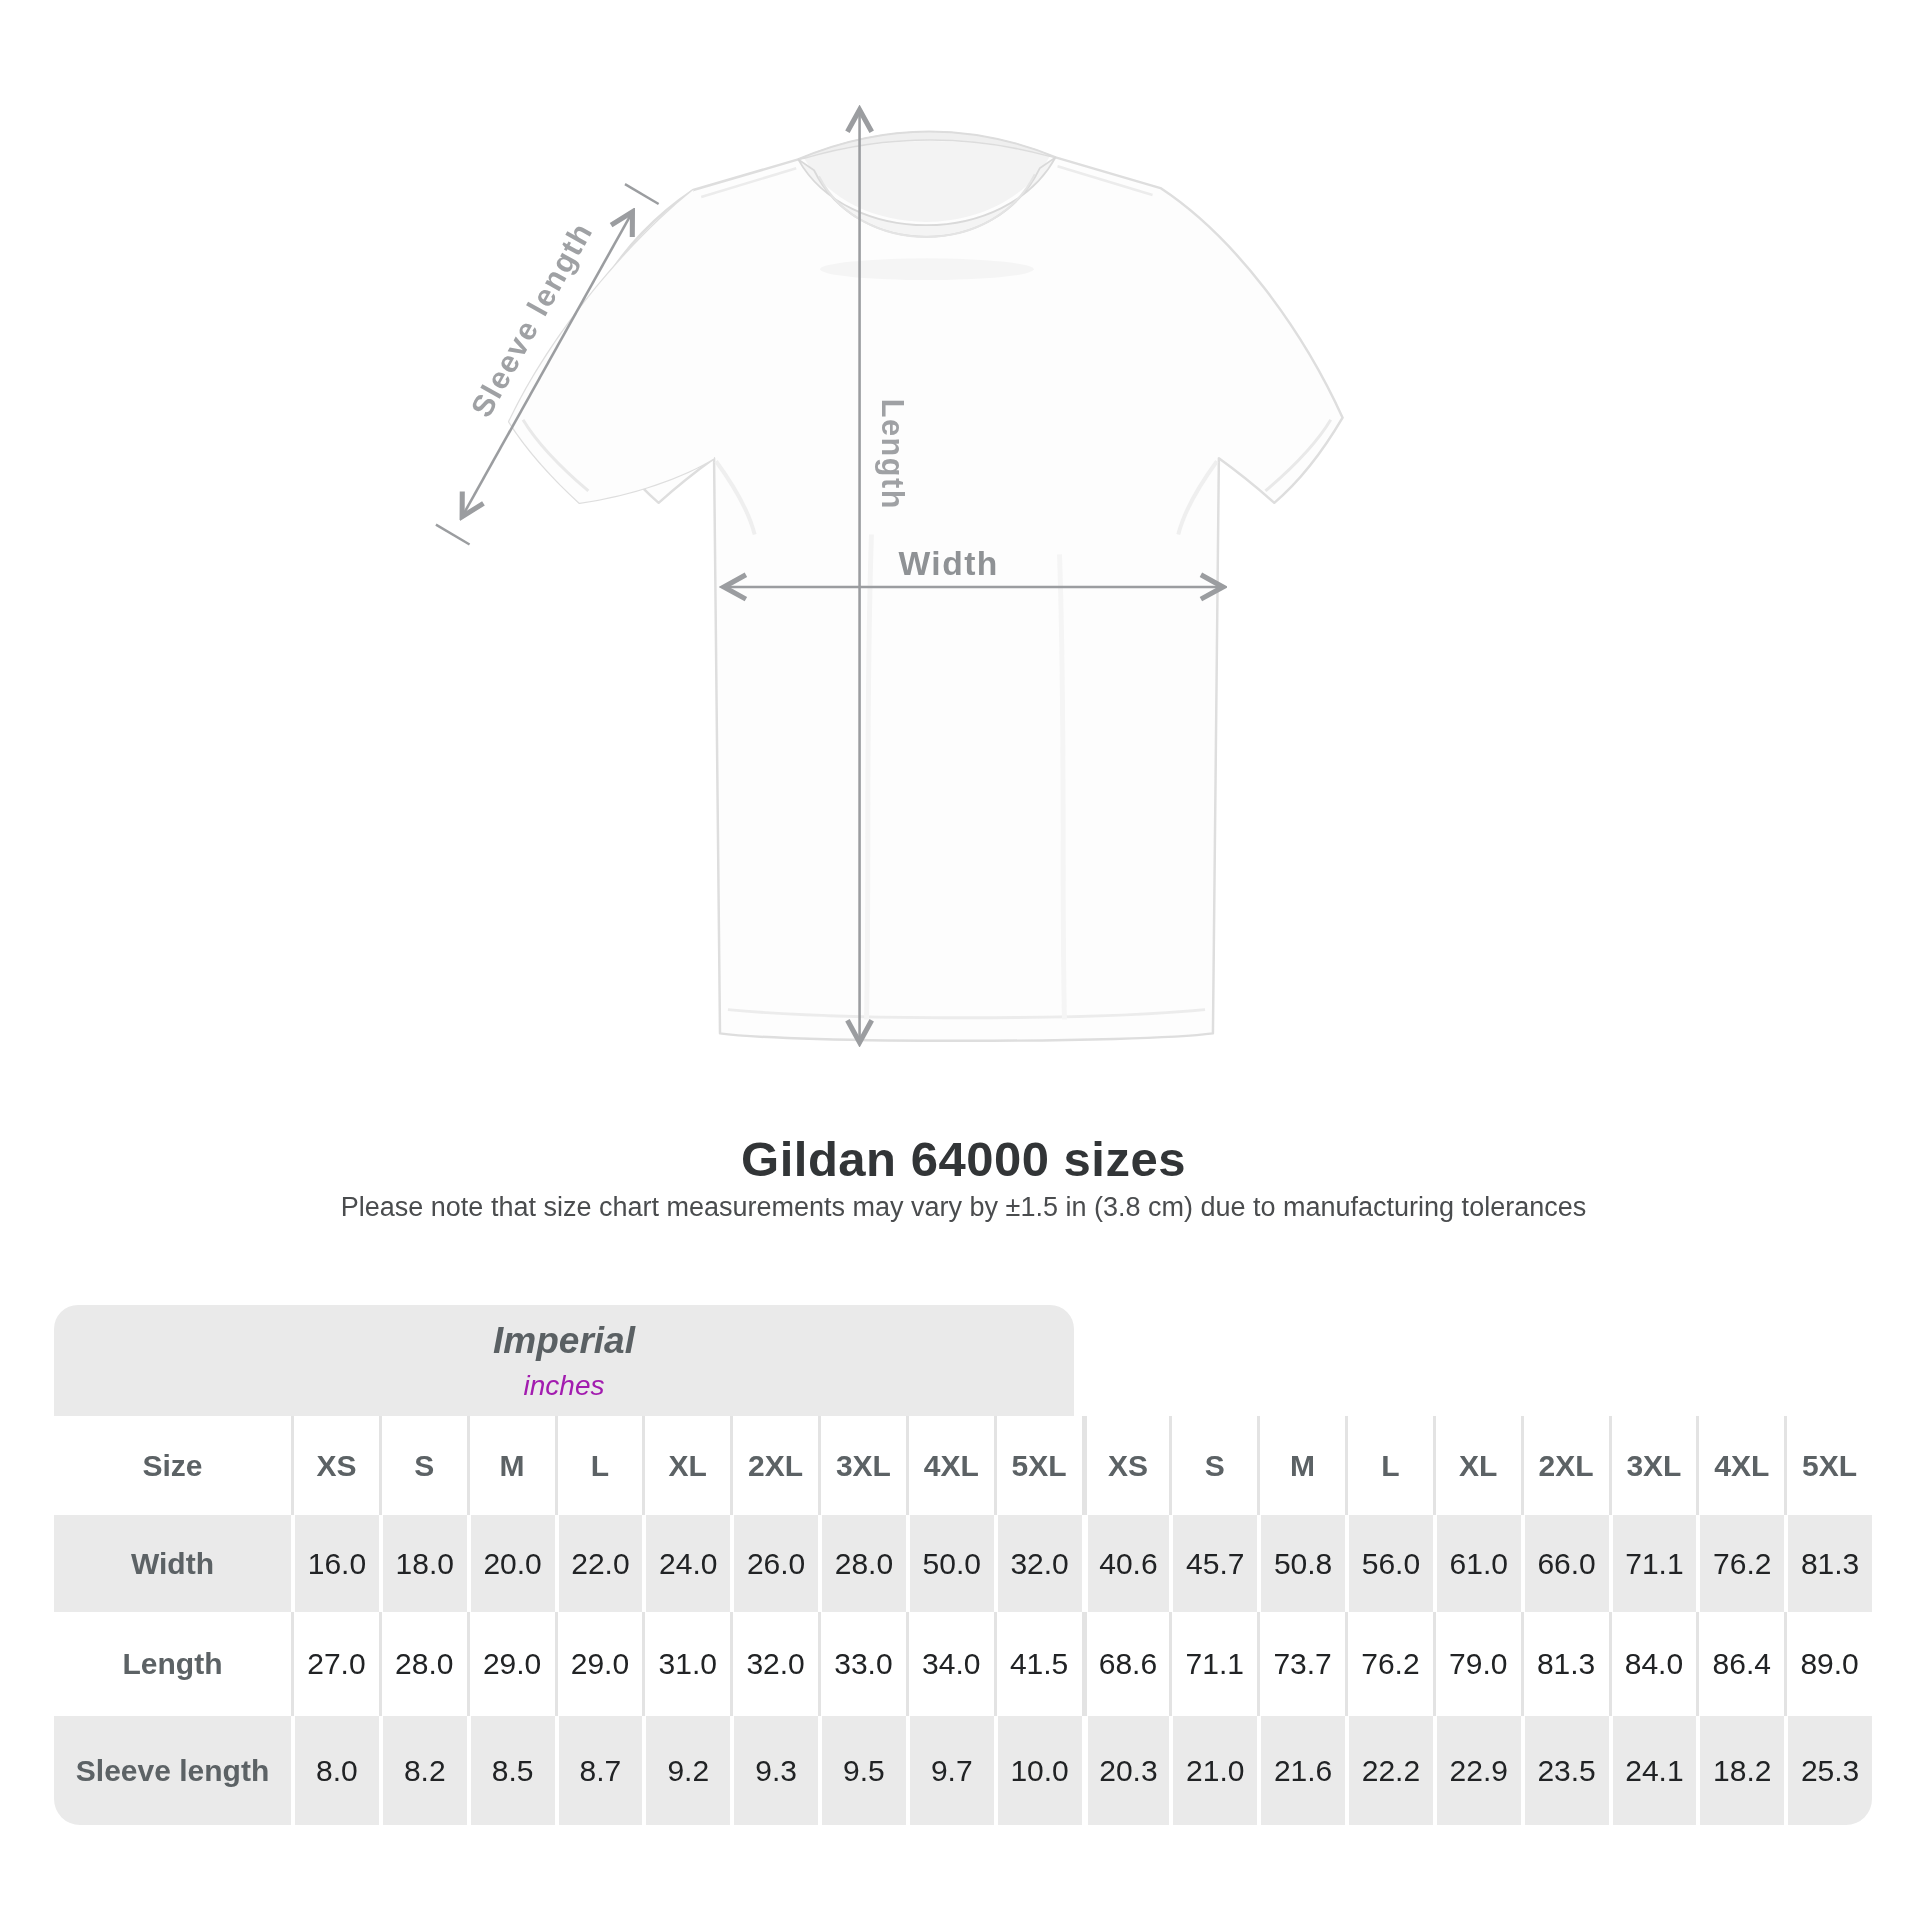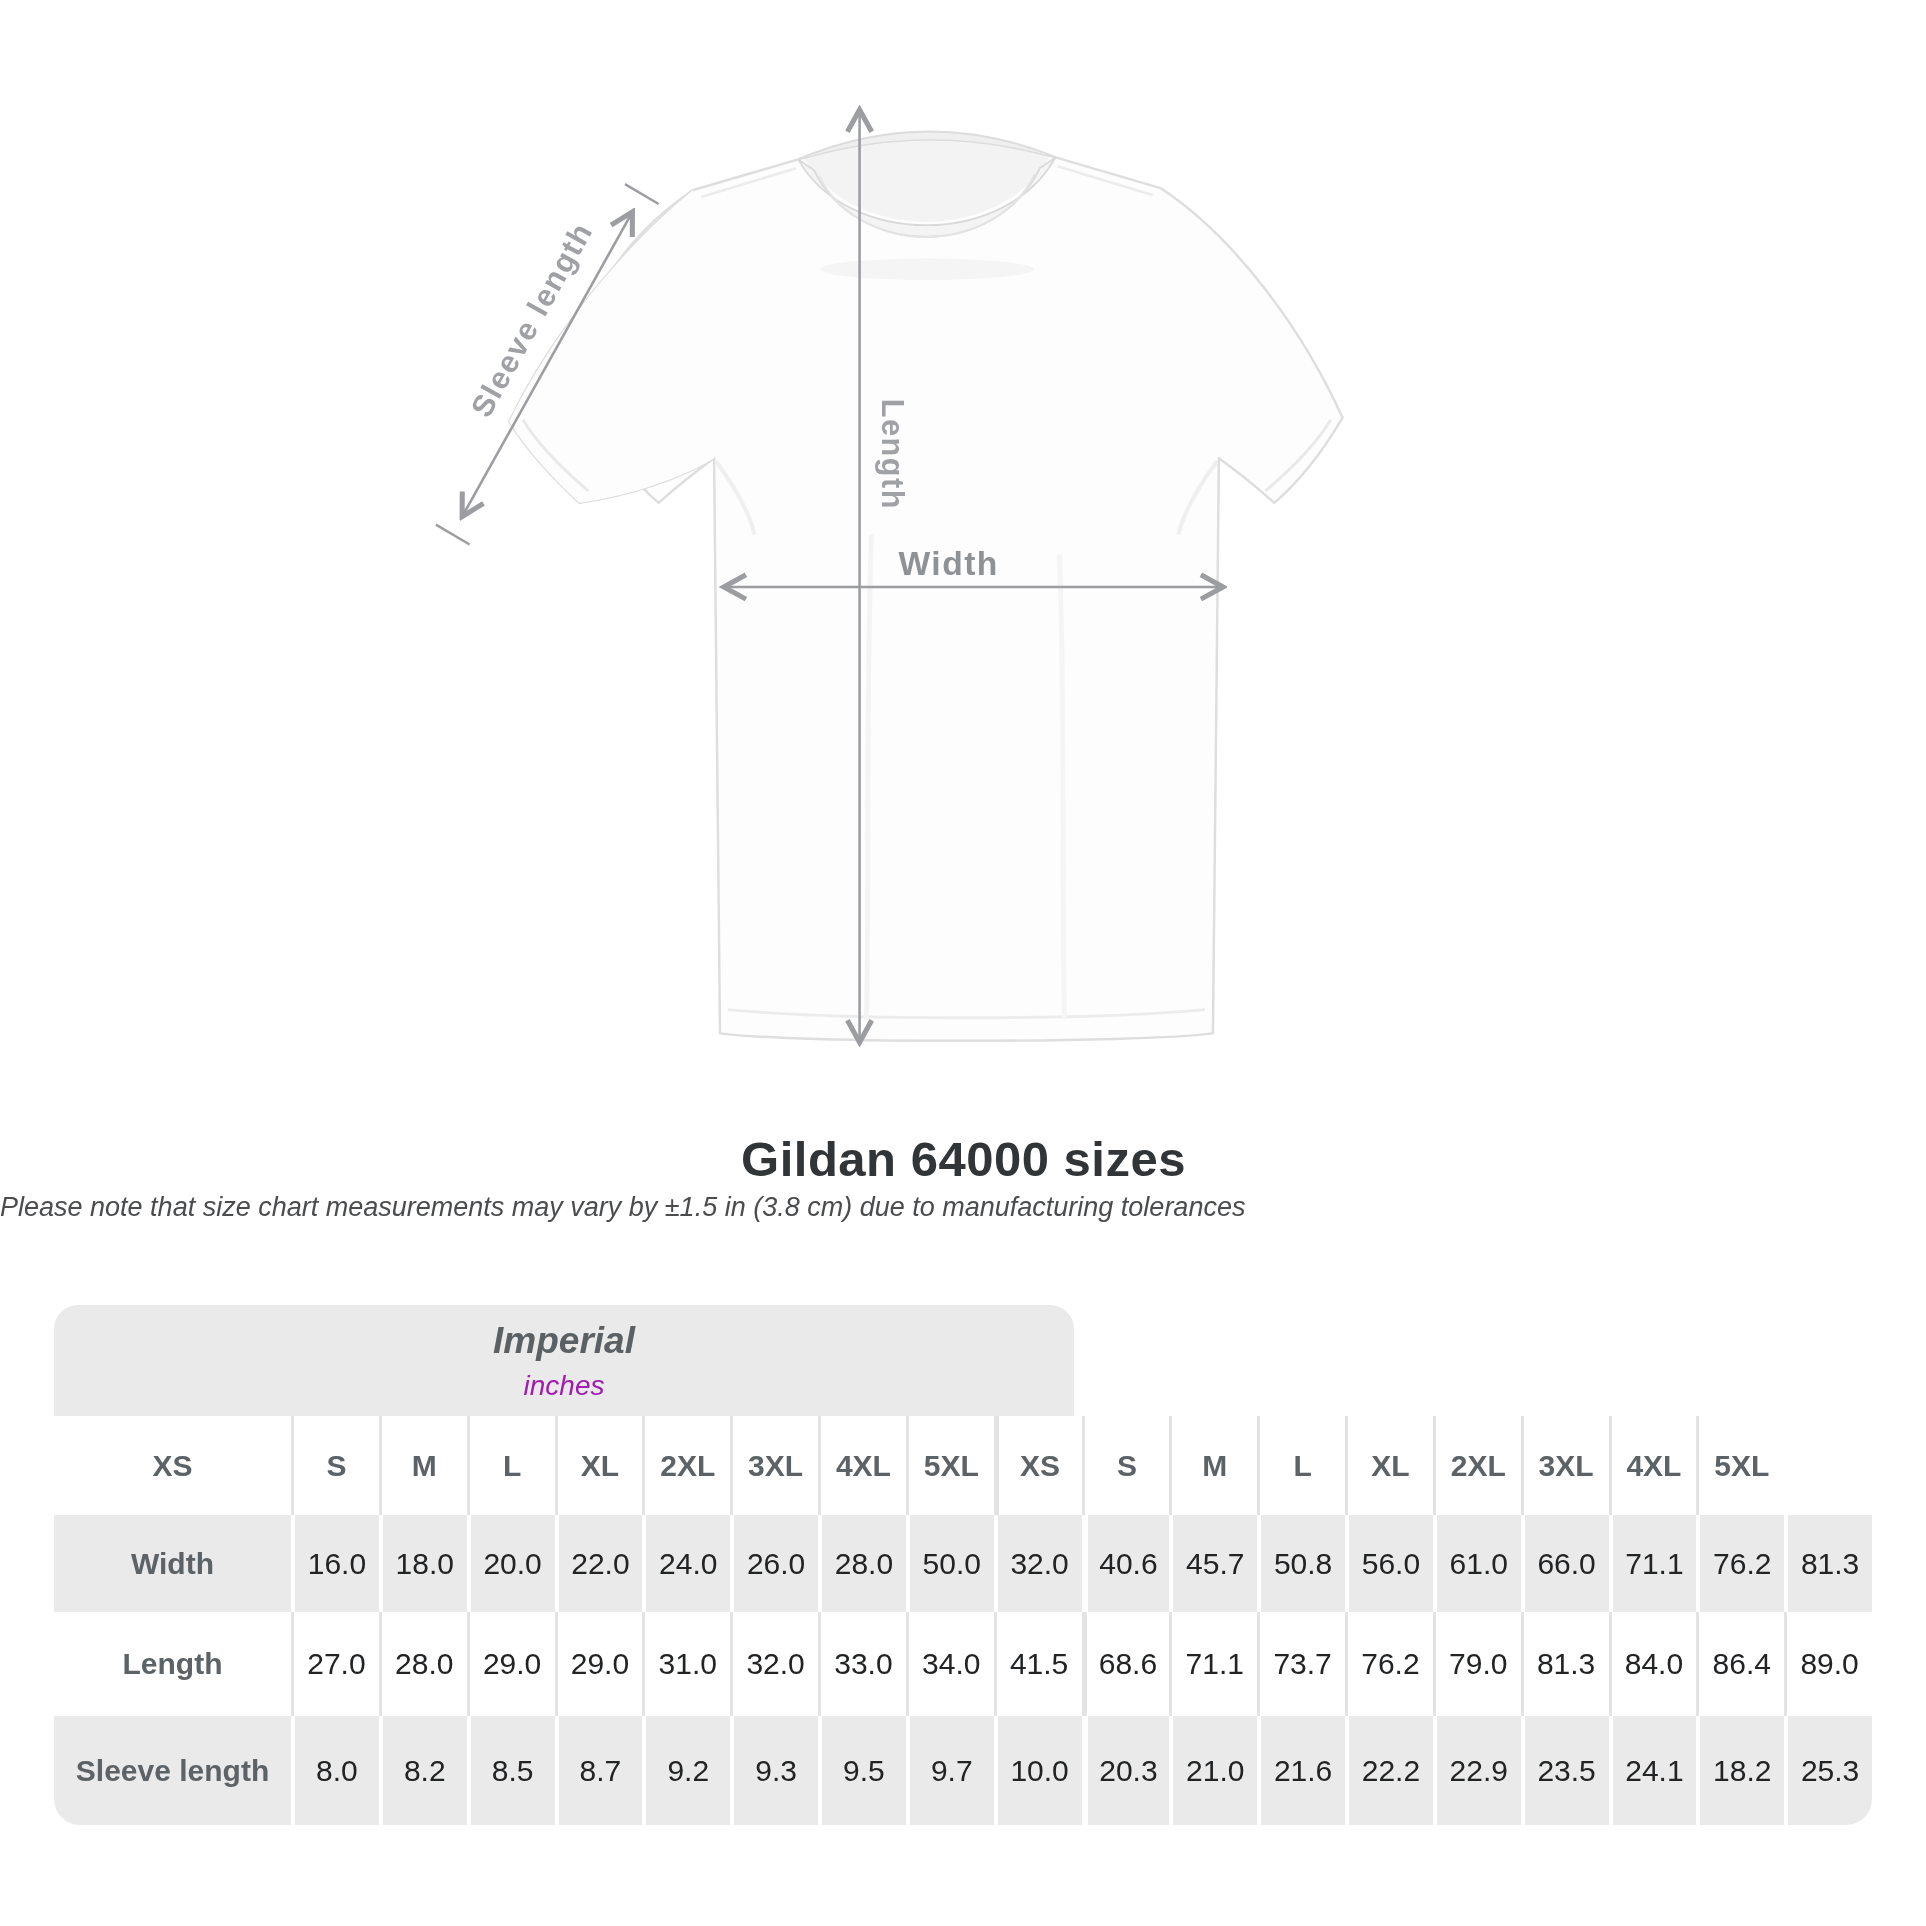--- a/index.html
+++ b/index.html
@@ -18,21 +18,21 @@
   .ann-label{fill:#9fa1a4;font-weight:bold;font-size:31px;letter-spacing:1.5px;}
   .ann-label-width{font-size:34px;fill:#8f9295;}
   
   .chart-title{
     position:absolute;top:1131px;left:0;width:100%;
     text-align:center;font-size:49px;font-weight:bold;color:#323537;
     letter-spacing:0.5px;
   }
   .chart-subtitle{
     position:absolute;top:1192px;left:0;width:100%;
-    font-size:27px;font-style:italic;color:#4a4c4e;
+    text-align:center;font-size:27px;color:#4a4c4e;
   }
   
   .size-table{position:absolute;left:54px;top:1305px;width:1818px;}
   .band-row{display:flex;gap:14px;height:111px;}
   .band{
     background:#eaeaea;border-radius:24px 24px 0 0;
     display:flex;flex-direction:column;align-items:center;justify-content:center;gap:8px;
   }
   .band.imperial{width:1020px;}
   .band.metric{flex:1;}
@@ -133,20 +133,21 @@
   <div class="size-table">
 
     <div class="band-row">
       <div class="band imperial">
         <div class="band-title">Imperial</div>
         <div class="band-unit">inches</div>
       </div>
     </div>
 
     <div class="trow row-size">
+      <div class="cell head rlabel">Size</div>
     <div class="cell head">XS</div>
         <div class="cell head">S</div>
         <div class="cell head">M</div>
         <div class="cell head">L</div>
         <div class="cell head">XL</div>
         <div class="cell head">2XL</div>
         <div class="cell head">3XL</div>
         <div class="cell head">4XL</div>
         <div class="cell head">5XL</div>
         <div class="cell head group-start">XS</div>

